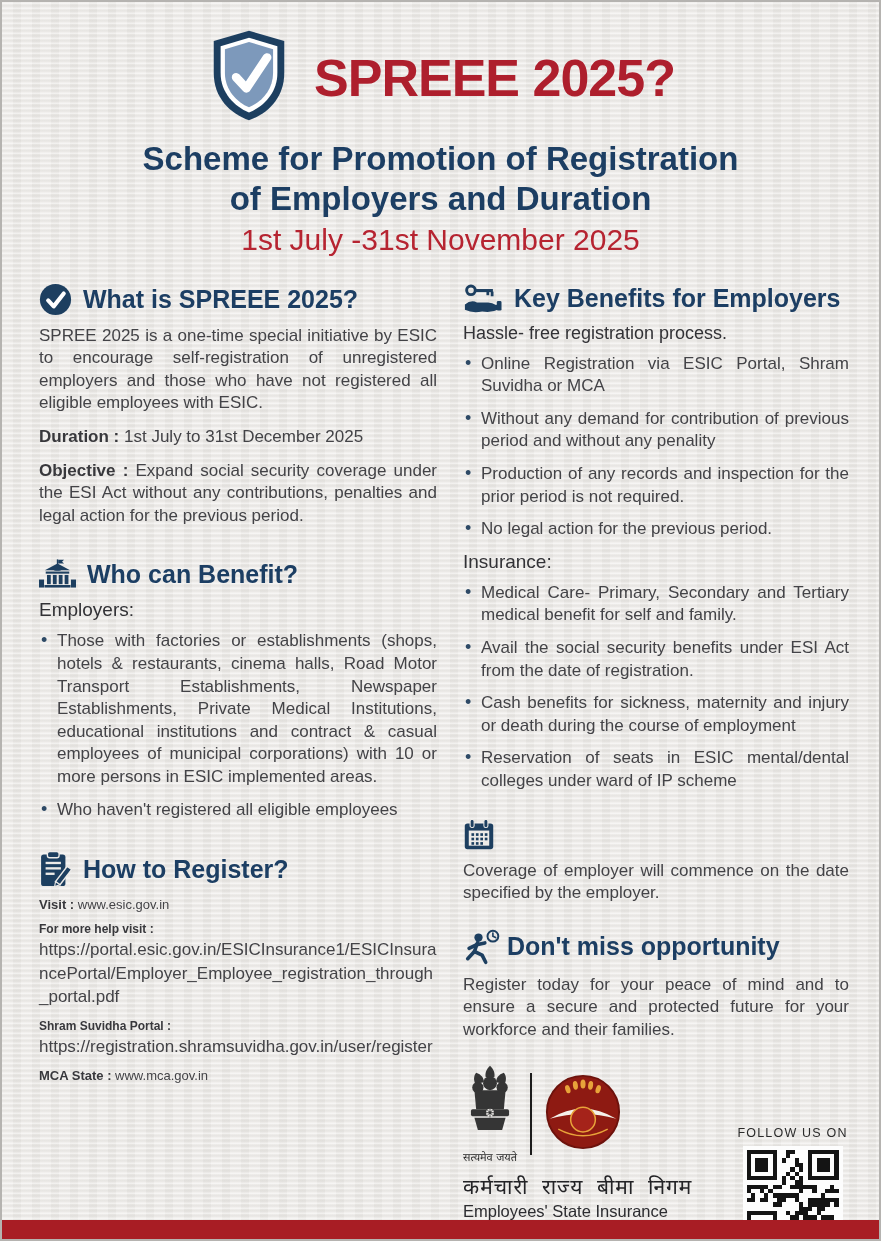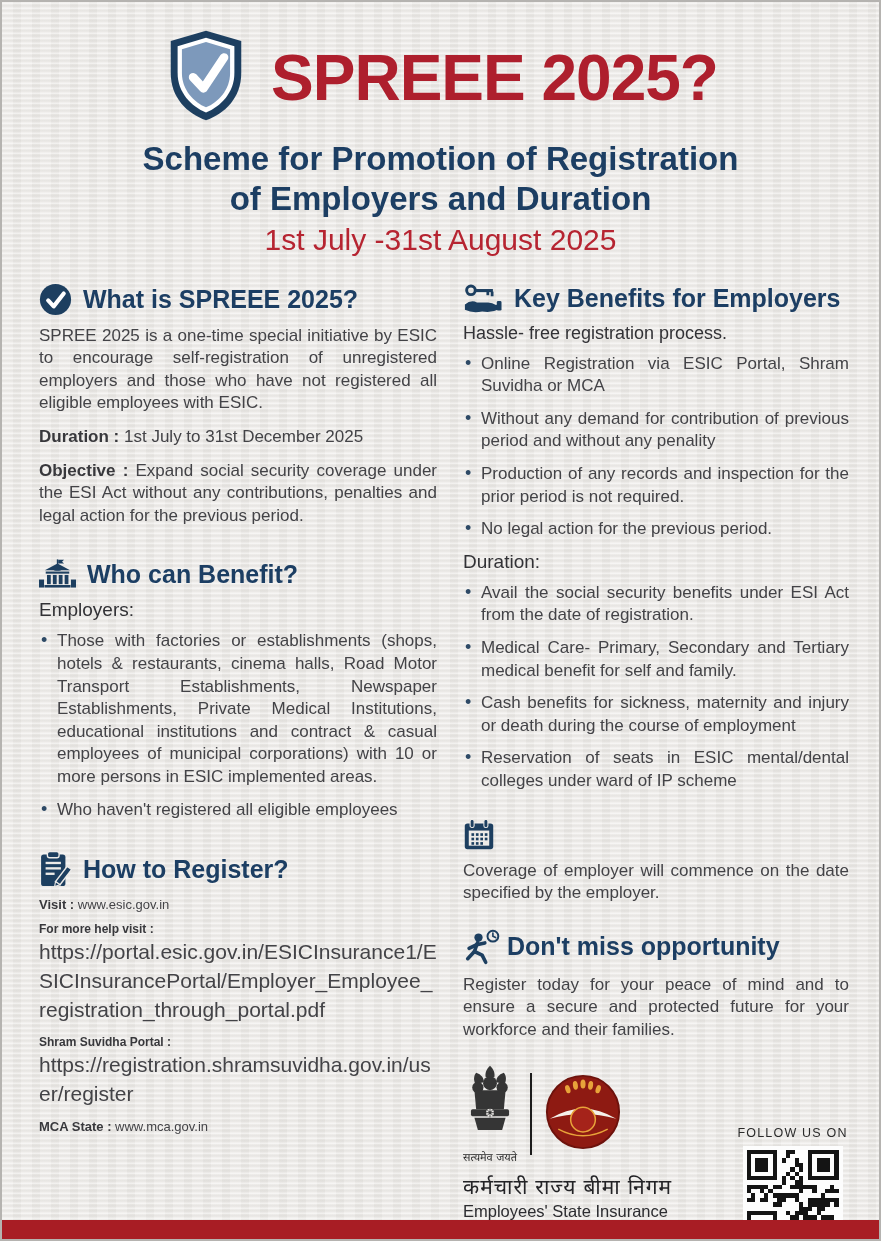--- a/index.html
+++ b/index.html
@@ -12,47 +12,47 @@
       repeating-linear-gradient(0deg, rgba(255,255,255,.55) 0px, rgba(255,255,255,0) 2px, rgba(203,201,197,.28) 3px, rgba(255,255,255,0) 5px),
       repeating-linear-gradient(90deg, rgba(255,255,255,.16) 0 11px, rgba(0,0,0,0.02) 11px 19px);
     font-family:"Liberation Sans", sans-serif;
     color:#434347;
   }
   .bottom-bar{ position:absolute; left:0; bottom:0; width:100%; height:19px; background:#a81d24; }
 
   
   .header{ text-align:center; padding-top:26px; }
   .title-row{ display:flex; align-items:center; justify-content:center; gap:22px; }
-  .title{ font-size:64px; font-weight:800; color:#ae1f2d; letter-spacing:-1px; }
+  .title{ font-size:52px; font-weight:800; color:#ae1f2d; letter-spacing:-1px; }
   .subtitle{ margin-top:12px; font-size:33px; font-weight:700; color:#1c3e63; line-height:1.22; }
   .dates{ margin-top:3px; font-size:30px; font-weight:500; color:#b62431; }
 
   
   .columns{ display:grid; grid-template-columns:398px 386px; column-gap:26px; padding:26px 33px 0 37px; align-items:start; }
   .section{ margin-bottom:23px; }
   .sec-head{ display:flex; align-items:center; gap:11px; color:#1c3e63; font-size:25px; font-weight:800; margin-bottom:9px; }
   .sec-head .icon{ flex:0 0 auto; display:flex; }
   p.body{ font-size:17px; line-height:1.33; text-align:justify; margin-bottom:11px; }
   .lbl{ font-weight:700; color:#38383c; }
   .lbl-line{ font-size:12px; font-weight:700; color:#38383c; margin-bottom:2px; margin-top:10px; }
   .inline-line{ font-size:13px; margin-top:10px; }
-  .url{ font-size:21px; line-height:1.38; word-break:break-all; margin-top:1px; }
+  .url{ font-size:17px; line-height:1.38; word-break:break-all; margin-top:1px; }
   .sub-label{ font-size:19px; font-weight:400; color:#323236; margin:0 0 9px; }
   ul.bullets{ list-style:none; margin-top:2px; }
   .bullets li{ position:relative; padding-left:18px; font-size:17px; line-height:1.33; text-align:justify; margin-bottom:10px; }
   .bullets li::before{ content:"\2022"; position:absolute; left:2px; top:-1px; color:#2e4a66; font-size:18px; }
 
   
   .footer-block{ display:flex; justify-content:space-between; margin-top:22px; }
   .org{ width:295px; }
   .logo-row{ display:flex; align-items:center; gap:13px; margin-bottom:8px; }
   .vdiv{ width:2px; height:82px; background:#1c1c1c; }
   .emblem-wrap{ text-align:center; }
   .emblem-caption{ font-family:"DejaVu Sans", sans-serif; font-size:11px; color:#2a2a2a; margin-top:1px; }
-  .hindi{ font-family:Liberation Sans, sans-serif; color:#232326; }
+  .hindi{ font-family:Liberation Mono, monospace; color:#232326; }
   .org-hindi{ font-size:21px; letter-spacing:1px; }
   .org-eng{ font-size:16.5px; color:#2c2c30; margin:2px 0 9px; }
   .qr-block{ width:122px; text-align:center; padding-top:62px; }
   .follow{ font-size:12.5px; letter-spacing:1.2px; color:#2b2b2b; margin-bottom:6px; white-space:nowrap; }
   .qr{ width:100px; height:100px; margin:0 auto; background:#fdfdfd; padding:4px;
        display:grid; grid-template-columns:repeat(21,1fr); grid-template-rows:repeat(21,1fr); }
   .qr div{ background:transparent; } .qr div.on{ background:#141414; }
 </style>
 </head>
 <body>
@@ -68,21 +68,21 @@
           <path d="M50 16 L78 24.5 V52 C78 72 64 86 50 92 C36 86 22 72 22 52 V24.5 Z" fill="#7d99bb"></path>
           <path d="M35 57 L47 70 L71 34" stroke="#ffffff" stroke-width="10" fill="none" stroke-linecap="round" stroke-linejoin="round"></path>
         </svg>
       </span>
       <span class="title">SPREEE 2025?</span>
     </div>
     <div class="subtitle">
       <div>Scheme for Promotion of Registration</div>
       <div>of Employers and Duration</div>
     </div>
-    <div class="dates">1st July -31st August 2025</div>
+    <div class="dates">1st July -31st November 2025</div>
   </div>
 
   <div class="columns">
 
     <div class="col">
 
       <div class="section">
         <div class="sec-head">
           <span class="icon">
             <svg width="33" height="33" viewBox="0 0 36 36">
@@ -179,24 +179,24 @@
           </span>
           <span>Key Benefits for Employers</span>
         </div>
         <div class="sub-label" style="font-size:18px;">Hassle- free registration process.</div>
         <ul class="bullets">
           <li>Online Registration via ESIC Portal, Shram Suvidha or MCA</li>
           <li>Without any demand for contribution of previous period and without any penality</li>
           <li>Production of any records and inspection for the prior period is not required.</li>
           <li>No legal action for the previous period.</li>
         </ul>
-        <div class="sub-label">Duration:</div>
+        <div class="sub-label">Insurance:</div>
         <ul class="bullets">
+          <li>Medical Care- Primary, Secondary and Tertiary medical benefit for self and family.</li>
           <li>Avail the social security benefits under ESI Act from the date of registration.</li>
-          <li>Medical Care- Primary, Secondary and Tertiary medical benefit for self and family.</li>
           <li>Cash benefits for sickness, maternity and injury or death during the course of employment</li>
           <li>Reservation of seats in ESIC mental/dental colleges under ward of IP scheme</li>
         </ul>
       </div>
 
       <div class="section" style="margin-top:26px;">
         <div class="sec-head">
           <span class="icon">
             <svg width="32" height="32" viewBox="0 0 36 36">
               <rect x="2" y="5" width="32" height="29" rx="3" fill="#1d3f60"></rect>

